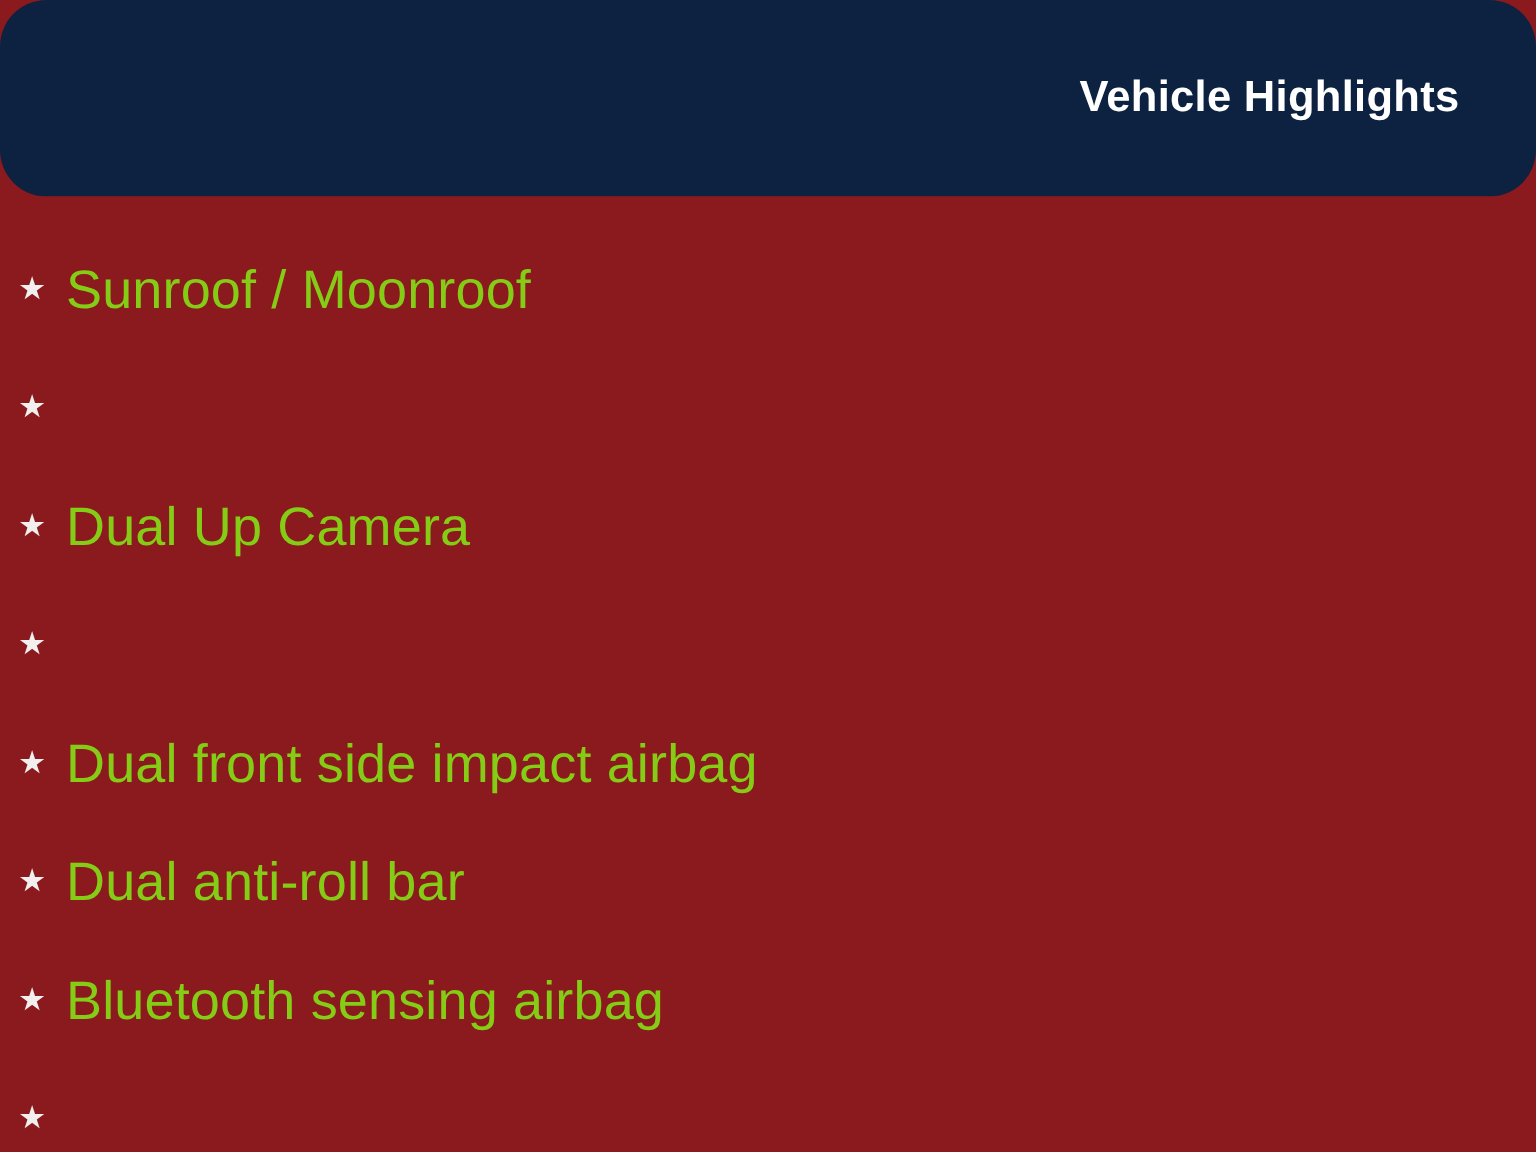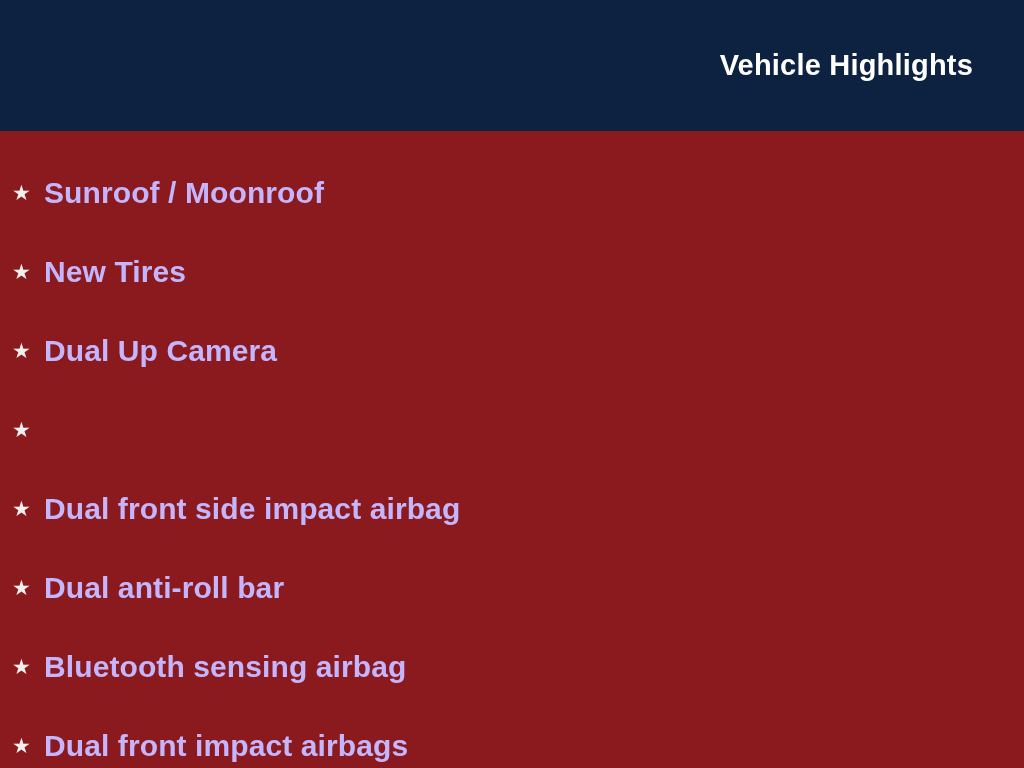--- a/index.html
+++ b/index.html
@@ -26,20 +26,21 @@
   
   .header {
     flex: 0 0 131px;
     height: 131px;
     background: #0d2240;
     display: flex;
     align-items: center;
     justify-content: flex-end;
     box-sizing: border-box;
     padding-right: 51px;
+    border-radius: 31px;
   }
 
   .header-title {
     color: #ffffff;
     font-family: "Liberation Sans", sans-serif;
     font-size: 29px;
     font-weight: bold;
     letter-spacing: 0.2px;
     line-height: 1;
     white-space: nowrap;
@@ -70,24 +71,24 @@
   .hl-bullet {
     flex: 0 0 auto;
     width: 32px;
     color: #f2efef;
     font-size: 21px;
     line-height: 1;
     text-align: left;
   }
 
   .hl-label {
-    color: #c4b5fd;
+    color: #84cc16;
     font-family: "Liberation Sans", sans-serif;
-    font-size: 30px;
-    font-weight: 700;
+    font-size: 36px;
+    font-weight: 400;
     line-height: 1.1;
     letter-spacing: 0.1px;
     white-space: nowrap;
   }
 </style>
 </head>
 <body>
 
 <div class="slide">
 
@@ -98,21 +99,20 @@
   <div class="body">
     <ul class="hl-list">
 
       <li class="hl-item">
         <span class="hl-bullet">★</span>
         <span class="hl-label">Sunroof / Moonroof</span>
       </li>
 
       <li class="hl-item">
         <span class="hl-bullet">★</span>
-        <span class="hl-label">New Tires</span>
       </li>
 
       <li class="hl-item">
         <span class="hl-bullet">★</span>
         <span class="hl-label">Dual Up Camera</span>
       </li>
 
       <li class="hl-item">
         <span class="hl-bullet">★</span>
       </li>
@@ -127,19 +127,18 @@
         <span class="hl-label">Dual anti-roll bar</span>
       </li>
 
       <li class="hl-item">
         <span class="hl-bullet">★</span>
         <span class="hl-label">Bluetooth sensing airbag</span>
       </li>
 
       <li class="hl-item">
         <span class="hl-bullet">★</span>
-        <span class="hl-label">Dual front impact airbags</span>
       </li>
 
     </ul>
   </div>
 
 </div>
 
 </body></html>

